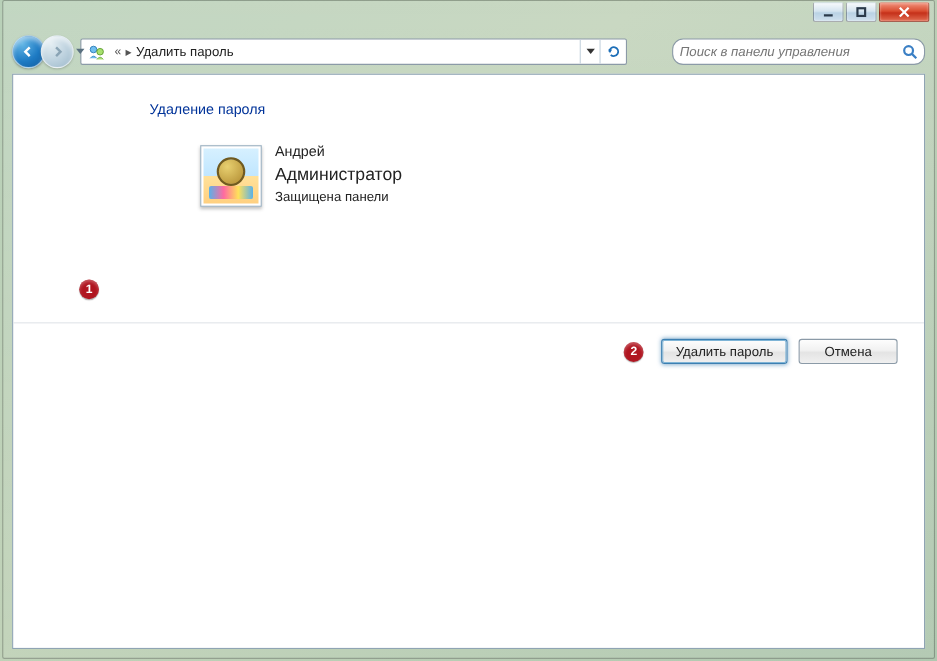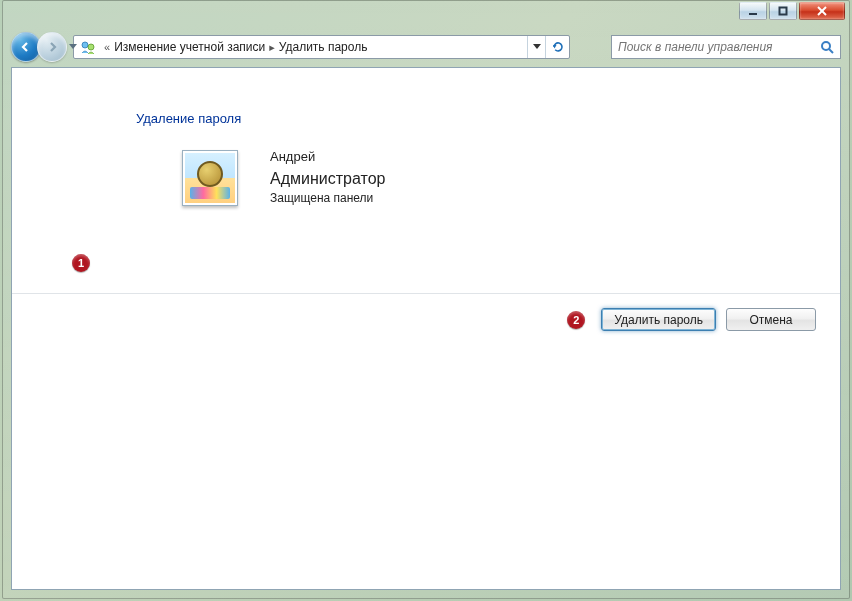--- a/index.html
+++ b/index.html
@@ -105,21 +105,21 @@
   .addr-refresh {
     width: 24px; height: 22px; border-left: 1px solid #c5d3de;
     display: flex; align-items: center; justify-content: center;
     color: #1e6fb8;
   }
 
   .searchbox {
     width: 230px; height: 24px;
     background: #fff;
     border: 1px solid #8b9aa7;
-    border-radius: 0;
+    border-radius: 10px;
     display: flex; align-items: center;
     padding: 0 6px;
     margin-left: 37px;
   }
   .searchbox input {
     flex: 1; border: none; outline: none;
     font-size: 12px; color: #888; font-style: italic;
     background: transparent;
   }
   .searchbox .mag { width: 14px; height: 14px; stroke: #3a7fc4; fill: none; stroke-width: 2; }
@@ -127,29 +127,28 @@
   
   .content {
     position: absolute;
     left: 8px; right: 8px; top: 66px; bottom: 8px;
     background: #fff;
     border: 1px solid #8fa4b3;
   }
 
   .page-inner {
     padding: 24px 20px 0 124px;
-    margin-top: 19px;
   }
   .page-title {
     color: #003399;
     font-size: 13px;
     margin-bottom: 22px;
   }
 
-  .account-block { display: flex; align-items: center; gap: 32px; margin-left: 14px; padding-left: 32px; }
+  .account-block { display: flex; align-items: flex-end; gap: 12px; margin-left: 14px; padding-left: 32px; }
   .avatar-frame {
     width: 56px; height: 56px;
     border: 1px solid #9ab0c0;
     padding: 2px;
     background: #fff;
     box-shadow: 0 2px 3px rgba(0,0,0,0.25);
     display: flex; align-items: center; justify-content: center;
   }
   .avatar-img {
     width: 100%; height: 100%;
@@ -271,21 +270,20 @@
     <div class="addressbar">
       <div class="addr-icon">
         <svg viewBox="0 0 16 16">
           <circle cx="5" cy="6" r="3" fill="#6fbff0" stroke="#2a7ab5" stroke-width="0.8"></circle>
           <circle cx="11" cy="8" r="3" fill="#a7e06f" stroke="#5a9a2a" stroke-width="0.8"></circle>
           <path d="M2 14 Q5 10 8 14" fill="#6fbff0" stroke="#2a7ab5" stroke-width="0.6"></path>
           <path d="M8 15 Q11 11 14 15" fill="#a7e06f" stroke="#5a9a2a" stroke-width="0.6"></path>
         </svg>
       </div>
       <span class="addr-chevron">«</span>
-      <span class="addr-text">Изменение учетной записи</span>
       <span class="addr-chevron">▸</span>
       <span class="addr-text">Удалить пароль</span>
       <div class="addr-spacer"></div>
       <div class="addr-dd">
         <svg viewBox="0 0 8 6">
             <polygon points="0,0 8,0 4,5"></polygon>
           </svg>
       </div>
       <div class="addr-refresh">
         <svg width="14" height="14" viewBox="0 0 14 14">

